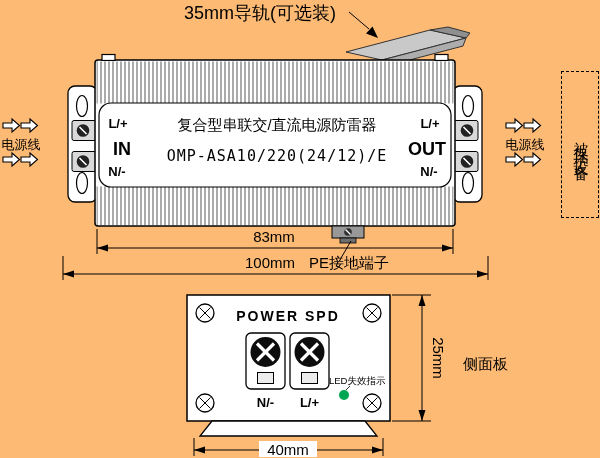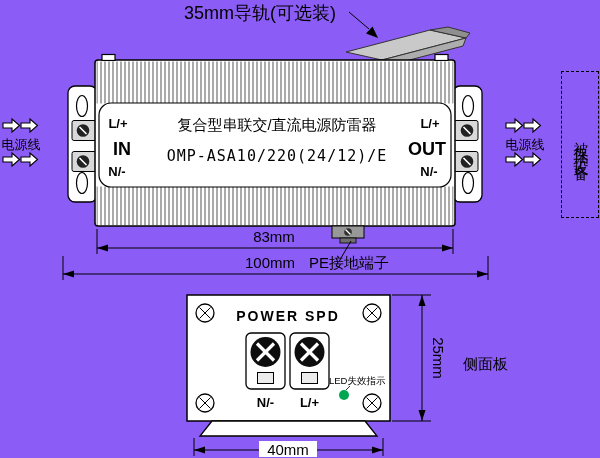--- a/index.html
+++ b/index.html
@@ -1,17 +1,17 @@
 <!DOCTYPE html>
 <html><head>
 <meta charset="utf-8">
 <style>
   * { margin:0; padding:0; box-sizing:border-box; }
   body { width:600px; height:458px; background:#ffffff; font-family:"Liberation Sans","DejaVu Sans",sans-serif; }
-  .stage { position:relative; width:600px; height:458px; background:#8b5cf6; overflow:hidden; }
+  .stage { position:relative; width:600px; height:458px; background:#fdba74; overflow:hidden; }
   .stage > svg { position:absolute; left:0; top:0; }
   svg text { font-family:"Liberation Sans","DejaVu Sans",sans-serif; fill:#000; }
   .tz18  { font-size:18px; }
   .tcn   { font-size:15px; }
   .mono  { font-family:"DejaVu Sans Mono","Liberation Mono",monospace; font-size:15px; letter-spacing:1px; }
   .tz13b { font-size:13px; font-weight:bold; }
   .tz18b { font-size:18px; font-weight:bold; }
   .tz13  { font-size:13px; }
   .tz14b { font-size:14px; font-weight:bold; letter-spacing:2px; }
   .tz9   { font-size:9.5px; }

